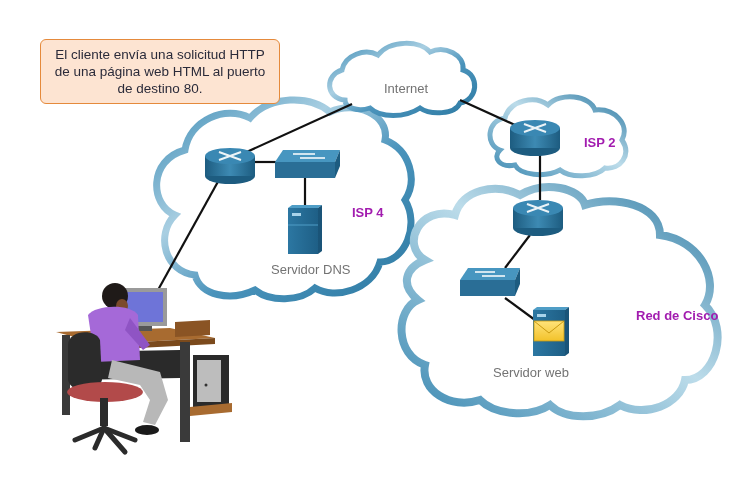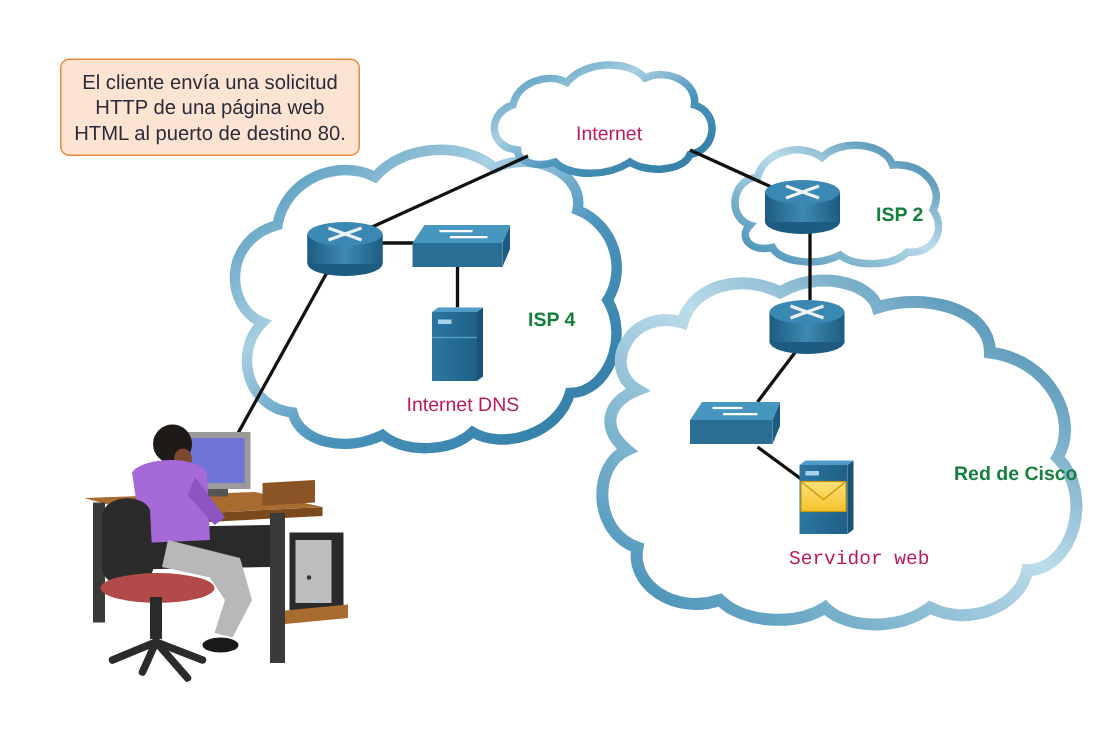--- a/index.html
+++ b/index.html
@@ -1,25 +1,25 @@
 <!DOCTYPE html>
 <html><head>
 <meta charset="utf-8">
 <style>
   html, body { margin: 0; padding: 0; background: #ffffff; }
   body { width: 738px; height: 490px; position: relative; overflow: hidden; font-family: "Liberation Sans", sans-serif; }
   #stage { position: absolute; left: 0; top: 0; width: 738px; height: 490px; }
   .callout {
-    position: absolute; left: 40px; top: 39px; width: 200px; height: 65px;
+    position: absolute; left: 40px; top: 39px; width: 240px; height: 65px;
     background: #fde4d2; border: 1.5px solid #e58a3c; border-radius: 6px;
     box-sizing: border-box; display: flex; align-items: center; justify-content: center;
     text-align: center; font-size: 13.5px; line-height: 17px; color: #2b2b3a; padding: 2px 8px;
   }
-  .label { position: absolute; font-size: 13px; color: #be185d; white-space: nowrap; }
-  .label.bold { font-weight: bold; color: #15803d; }
+  .label { position: absolute; font-size: 13px; color: #737373; white-space: nowrap; }
+  .label.bold { font-weight: bold; color: #a21caf; }
 </style>
 </head>
 <body>
 
 <svg id="stage" width="738" height="490" viewBox="0 0 738 490" xmlns="http://www.w3.org/2000/svg">
   <defs>
     <linearGradient id="cloudGrad" x1="0" y1="0" x2="1" y2="1">
       <stop offset="0" stop-color="#3d8cb5"></stop>
       <stop offset="0.35" stop-color="#a9cfe2"></stop>
       <stop offset="0.6" stop-color="#4a93bb"></stop>
@@ -174,14 +174,14 @@
 </svg>
 
 <div class="callout">
   <span>El cliente envía una solicitud HTTP de una página web HTML al puerto de destino 80.</span>
 </div>
 
 <div class="label" style="left:384px; top:81px;">Internet</div>
 <div class="label bold" style="left:352px; top:205px;">ISP 4</div>
 <div class="label bold" style="left:584px; top:135px;">ISP 2</div>
 <div class="label bold" style="left:607px; top:308px;margin-left:29px;">Red de Cisco</div>
-<div class="label" style="left:271px; top:262px;">Internet DNS</div>
-<div class="label" style="left:526px; top:365px;font-family:Liberation Mono, monospace;">Servidor web</div>
+<div class="label" style="left:271px; top:262px;">Servidor DNS</div>
+<div class="label" style="left:493px; top:365px;">Servidor web</div>
 
 </body></html>

